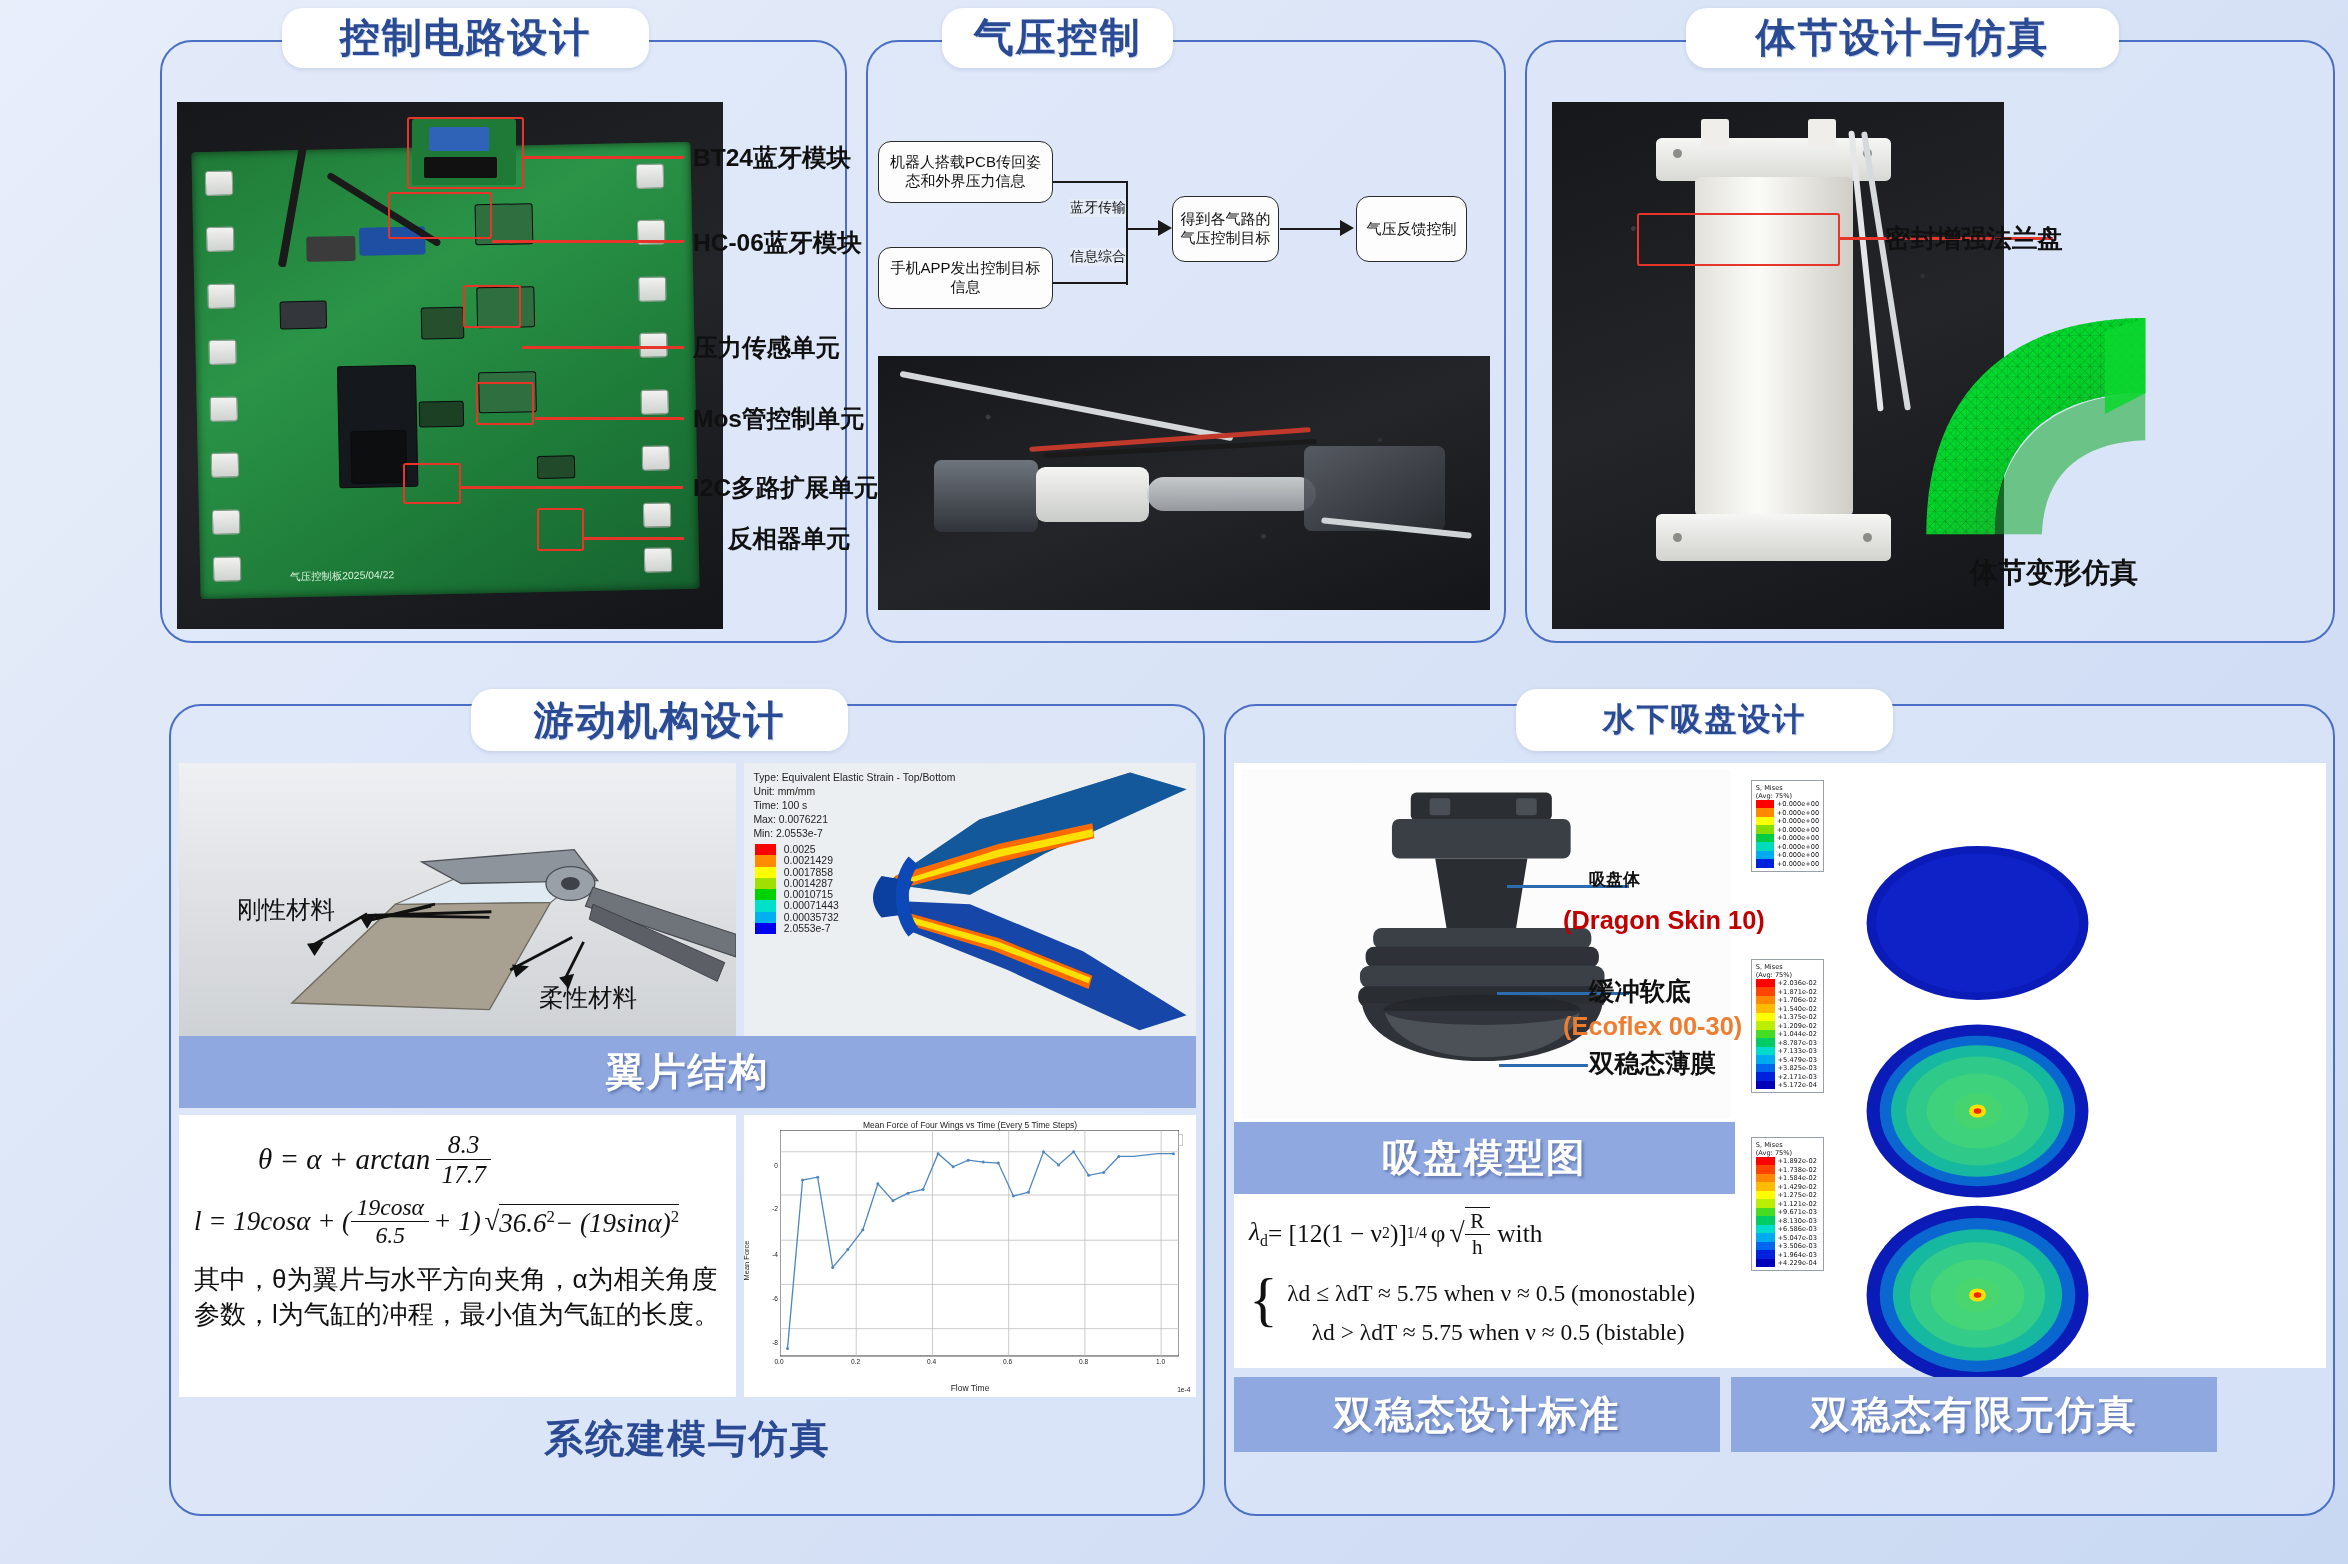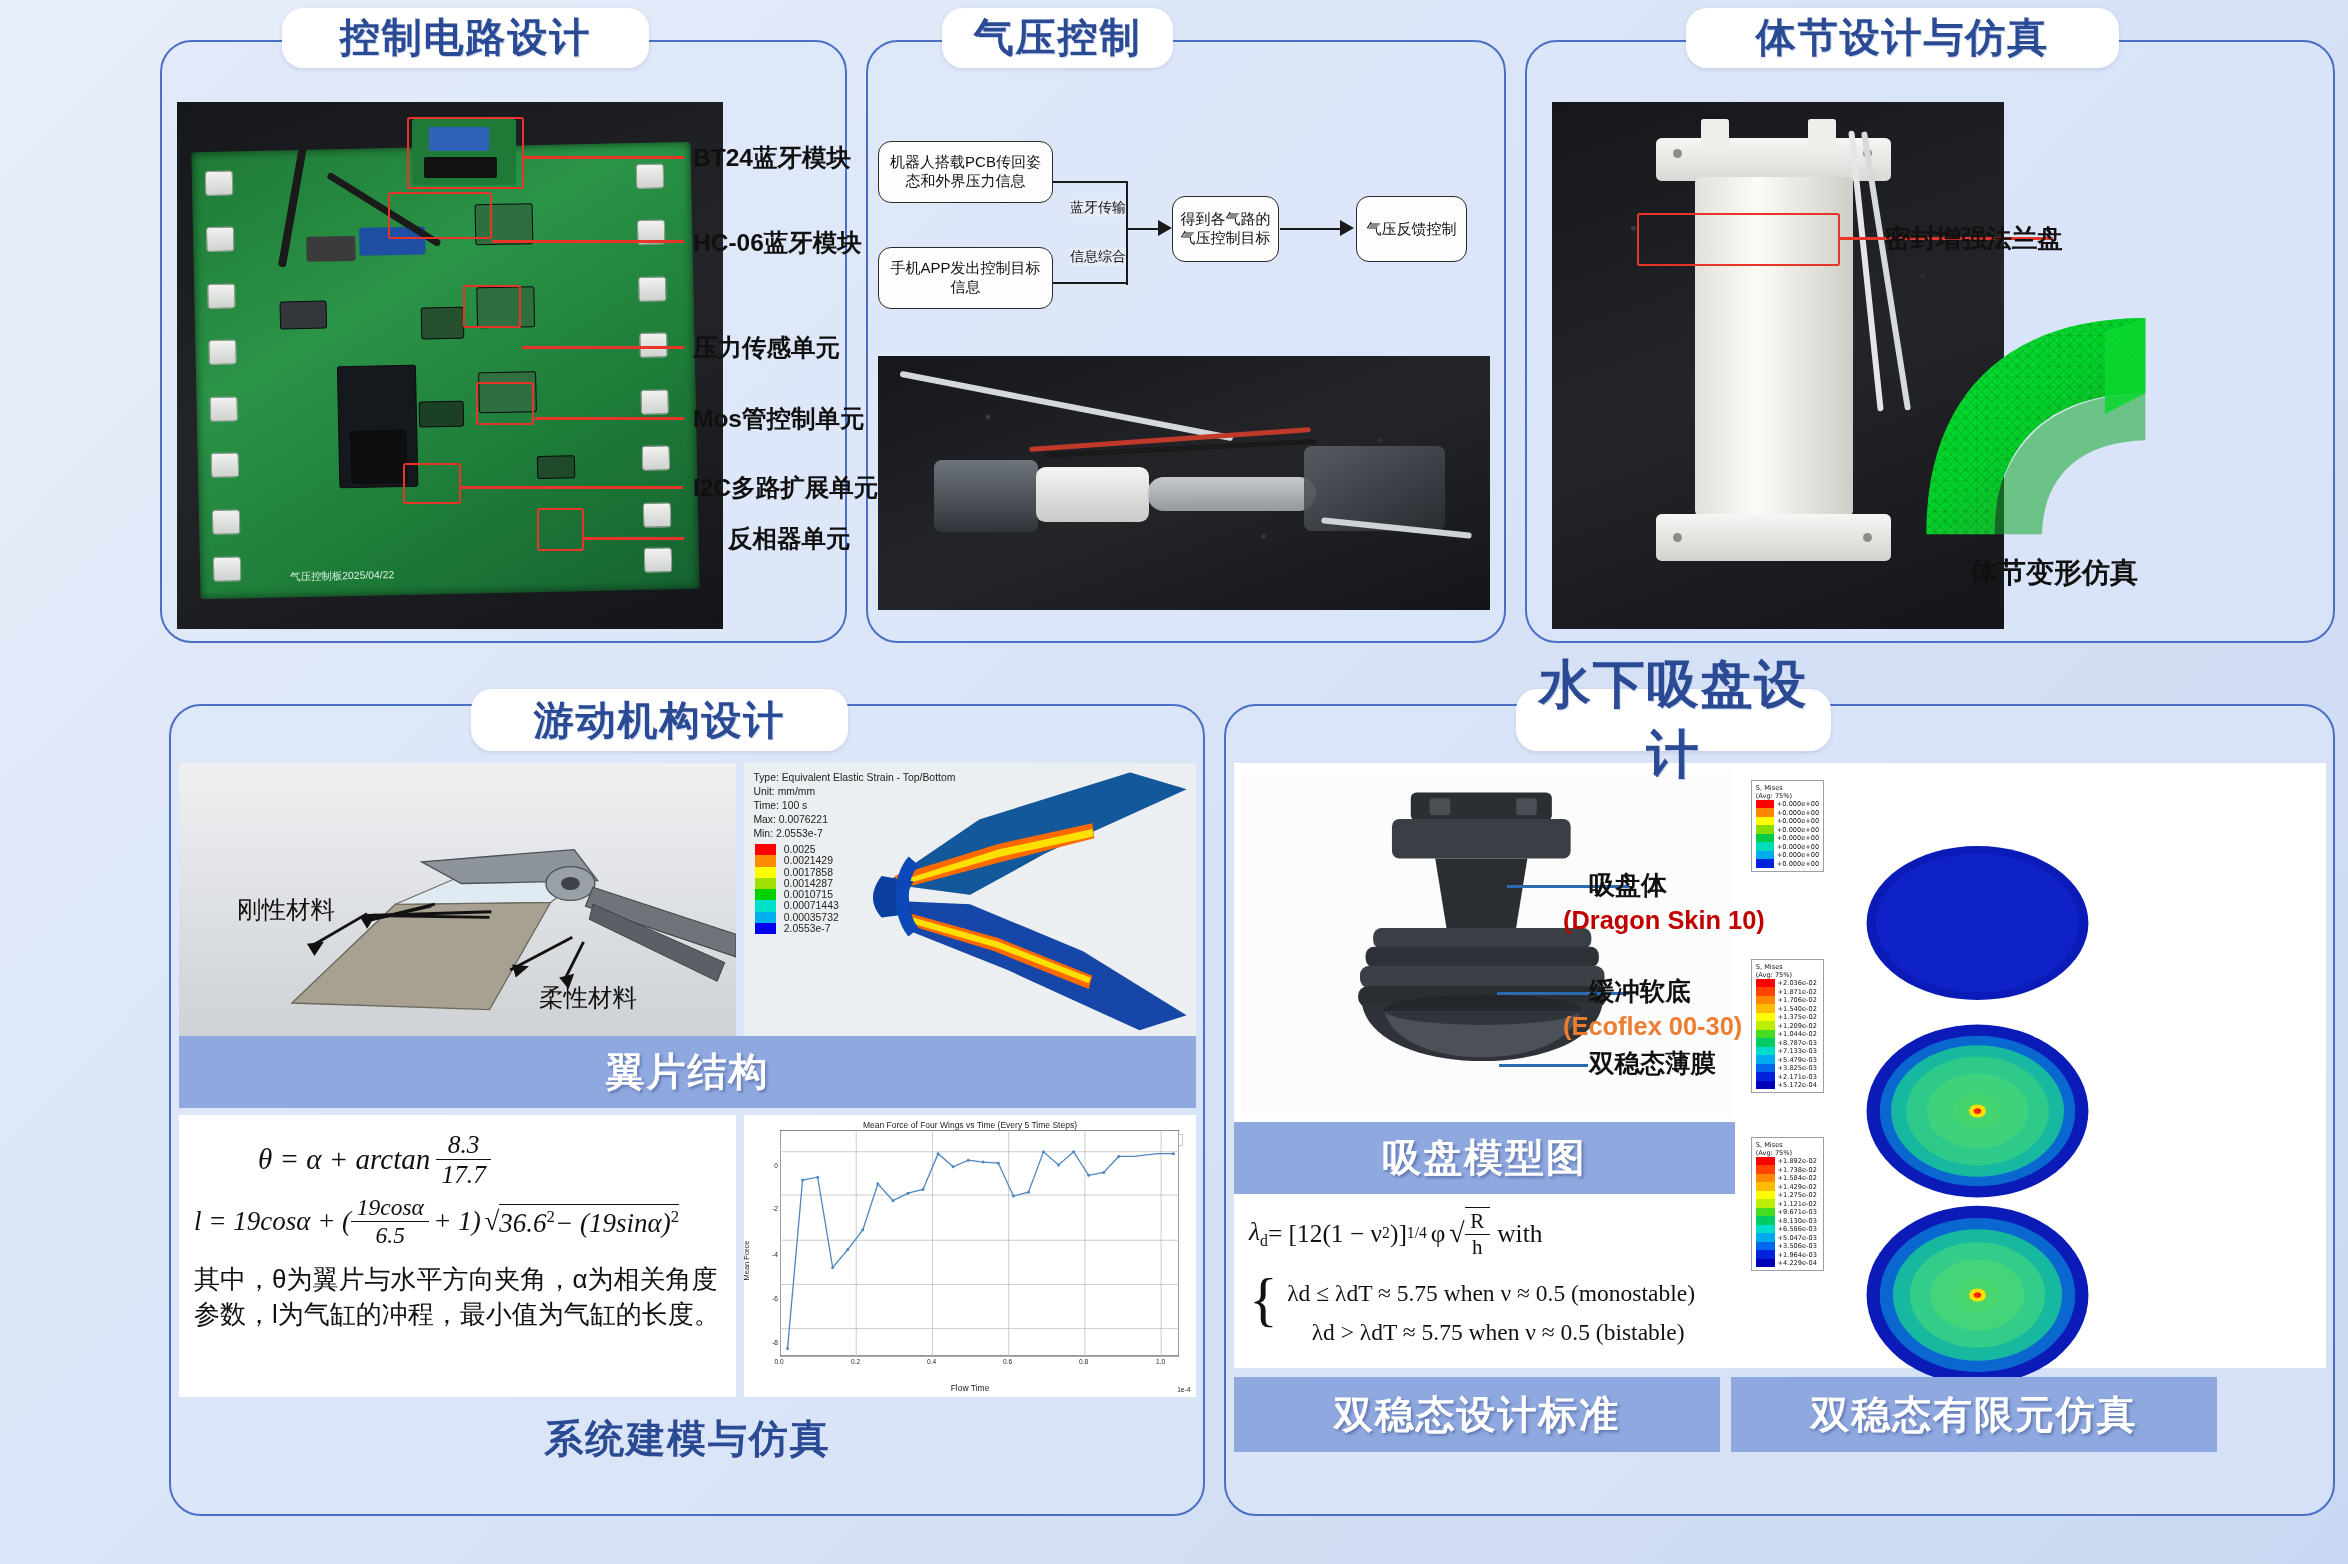--- a/index.html
+++ b/index.html
@@ -433,21 +433,21 @@
     <div style="position:absolute; left:147px;">0.4</div>
     <div style="position:absolute; left:223px;">0.6</div>
     <div style="position:absolute; left:299px;">0.8</div>
     <div style="position:absolute; left:376px;">1.0</div>
   </div>
 </div>
 
 <div class="capbar" style="left:179px; top:1401px; width:1017px; height:75px; font-size:39px; background:transparent; color:#2b4a94; text-shadow:none;">系统建模与仿真</div>
 
 <div class="panel" style="left:1224px; top:704px; width:1111px; height:812px;"></div>
-<div class="panel-title" style="left:1516px; top:689px; width:315px; height:62px; font-size:52px;">水下吸盘设计</div>
+<div class="panel-title" style="left:1516px; top:689px; width:377px; height:62px; font-size:32px;">水下吸盘设计</div>
 
 <div class="white-card" style="left:1234px; top:763px; width:1092px; height:605px;"></div>
 
 <div style="position:absolute; left:1241px; top:770px; width:490px; height:348px; background:#fbfbfb; overflow:hidden;">
   <svg style="position:absolute; inset:0; width:100%; height:100%;" viewBox="0 0 520 370">
     <rect x="0" y="0" width="520" height="370" fill="#fcfcfc"></rect>
     <rect x="180" y="24" width="150" height="30" rx="6" fill="#2b2e33"></rect>
     <rect x="160" y="52" width="190" height="42" rx="8" fill="#3a3e45"></rect>
     <path d="M206 94 L304 94 L292 168 L218 168 Z" fill="#2a2d32"></path>
     <rect x="140" y="168" width="232" height="22" rx="9" fill="#3b4047"></rect>
@@ -456,21 +456,21 @@
     <rect x="124" y="230" width="264" height="22" rx="10" fill="#2a2d32"></rect>
     <path d="M128 248 C140 330 372 330 384 248 Z" fill="#2f3238"></path>
     <path d="M152 256 C166 322 346 322 360 256 Z" fill="#4c5158"></path>
     <ellipse cx="256" cy="255" rx="105" ry="16" fill="#1f2227" opacity=".6"></ellipse>
     <rect x="200" y="30" width="22" height="18" rx="3" fill="#4a4e55"></rect>
     <rect x="292" y="30" width="22" height="18" rx="3" fill="#4a4e55"></rect>
   </svg>
 </div>
 
 <div style="position:absolute; left:1507px; top:885px; width:122px; height:2.8px; background:#2b6cb0;"></div>
-<div class="anno" style="left:1589px; top:868px; font-size:26px;">吸盘体</div>
+<div class="anno" style="left:1589px; top:868px; font-size:17px;">吸盘体</div>
 <div class="anno" style="left:1563px; top:906px; font-size:25.4px; color:#c00000; font-weight:bold;">(Dragon Skin 10)</div>
 
 <div style="position:absolute; left:1497px; top:992px; width:132px; height:2.8px; background:#2b6cb0;"></div>
 <div class="anno" style="left:1589px; top:975px; font-size:25.4px;">缓冲软底</div>
 <div class="anno" style="left:1563px; top:1012px; font-size:25.4px; color:#ed7d31; font-weight:bold;">(Ecoflex 00-30)</div>
 
 <div style="position:absolute; left:1499px; top:1064px; width:89px; height:2.8px; background:#2b6cb0;"></div>
 <div class="anno" style="left:1589px; top:1047px; font-size:25.4px;">双稳态薄膜</div>
 
 <div class="fea-legend" style="left:1751px; top:780px; width:73px;">

